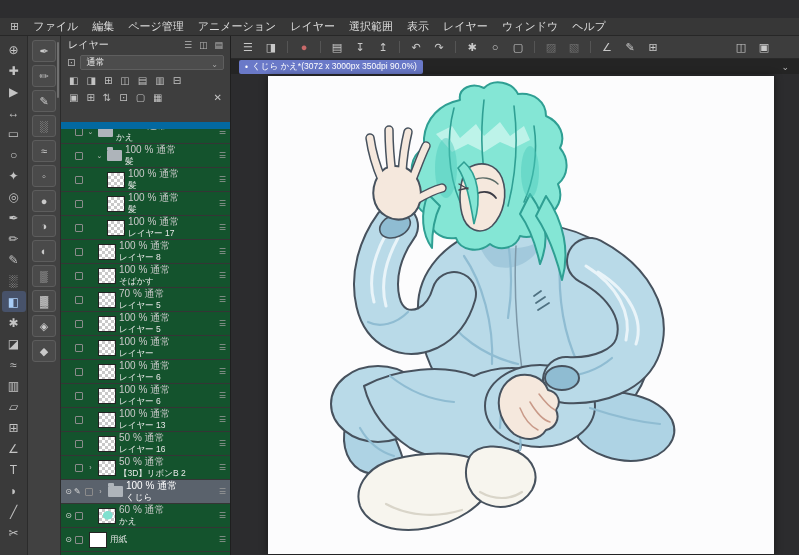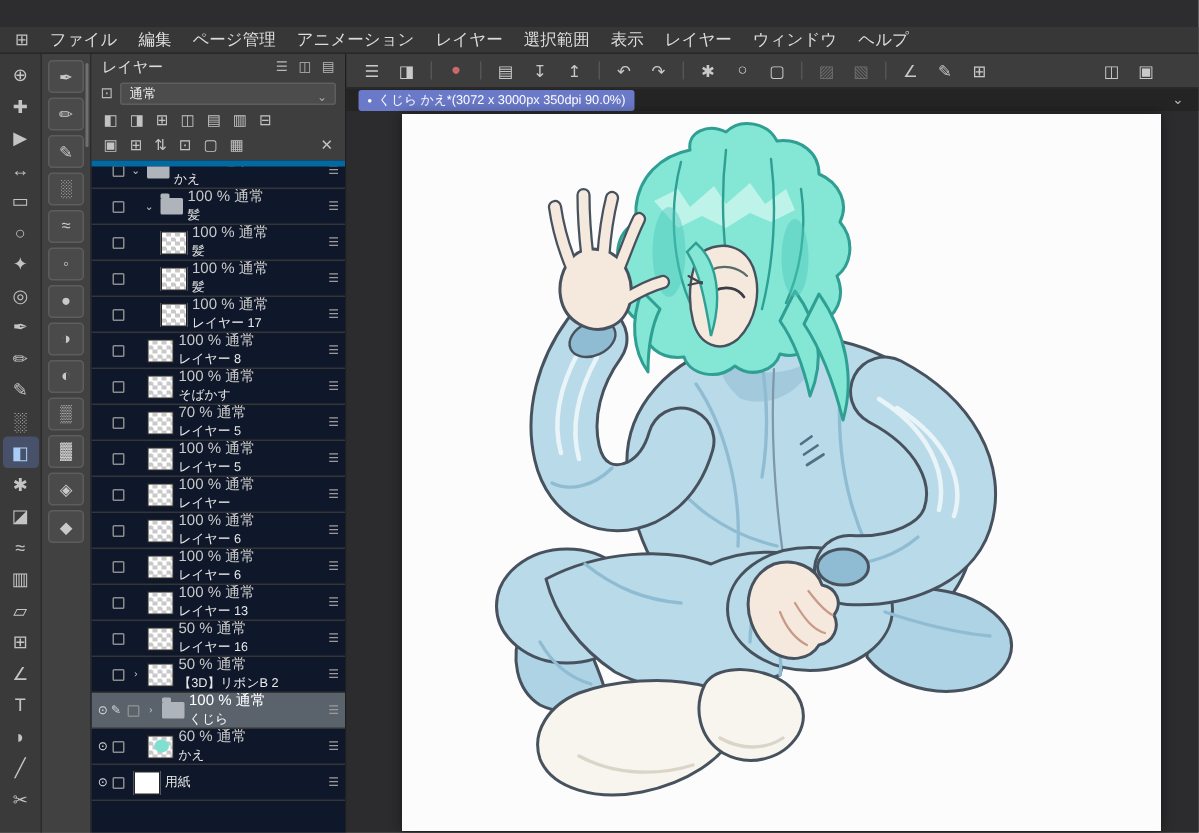--- a/index.html
+++ b/index.html
@@ -48,21 +48,21 @@
 .lp-opacity-row{height:17px;flex:none;display:flex;align-items:center;gap:6px;padding:0 6px}
 .lp-opacity-track{flex:1;height:9px;border:1px solid #5a5a5a;border-radius:1px;position:relative;
   background-image:linear-gradient(to right,rgba(120,120,120,.25),#ffffff),
     conic-gradient(#a8a8a8 25%,#e9e9e9 0 50%,#a8a8a8 0 75%,#e9e9e9 0);
   background-size:100% 100%,6px 6px}
 .lp-opacity-track::after{content:"";position:absolute;right:-1px;top:-2px;width:3px;height:11px;
   background:#fff;border:1px solid #777}
 .lp-opacity-value{width:24px;text-align:right;color:#ececec;font-size:9px}
 .lp-ops-row{height:17px;flex:none;display:flex;align-items:center;gap:8px;padding:0 8px;
   font-size:10px;color:#c3c3c3}
-.layer-list{flex:1;overflow:hidden;background:#0f172a;border-top:4px solid #0369a1;margin-top:1px}
+.layer-list{flex:1;overflow:hidden;background:#14532d;border-top:7px solid #0369a1;margin-top:16px}
 .layer-row{height:24px;display:flex;align-items:center;border-bottom:1px solid #353535;padding-left:2px}
 .layer-list .layer-row:first-child{margin-top:-9px}
 .layer-row.selected{background:#5a626c}
 .layer-row.selected .lr-meta,.layer-row.selected .lr-name{color:#fff}
 .lr-eye{width:11px;flex:none;font-size:8px;color:#d8d8d8;text-align:center}
 .lr-pencil{width:10px;flex:none;font-size:8px;color:#d8d8d8}
 .lr-check{width:8px;height:8px;flex:none;border:1px solid #8b8b8b;border-radius:1px;margin:0 3px 0 1px}
 .lr-exp{width:9px;flex:none;font-size:7px;color:#c0c0c0;text-align:center}
 .lr-folder{width:15px;height:11px;flex:none;background:#aeb4ba;border-radius:1px;position:relative;margin:0 3px}
 .lr-folder::before{content:"";position:absolute;top:-3px;left:0;width:6px;height:3px;background:#aeb4ba;

